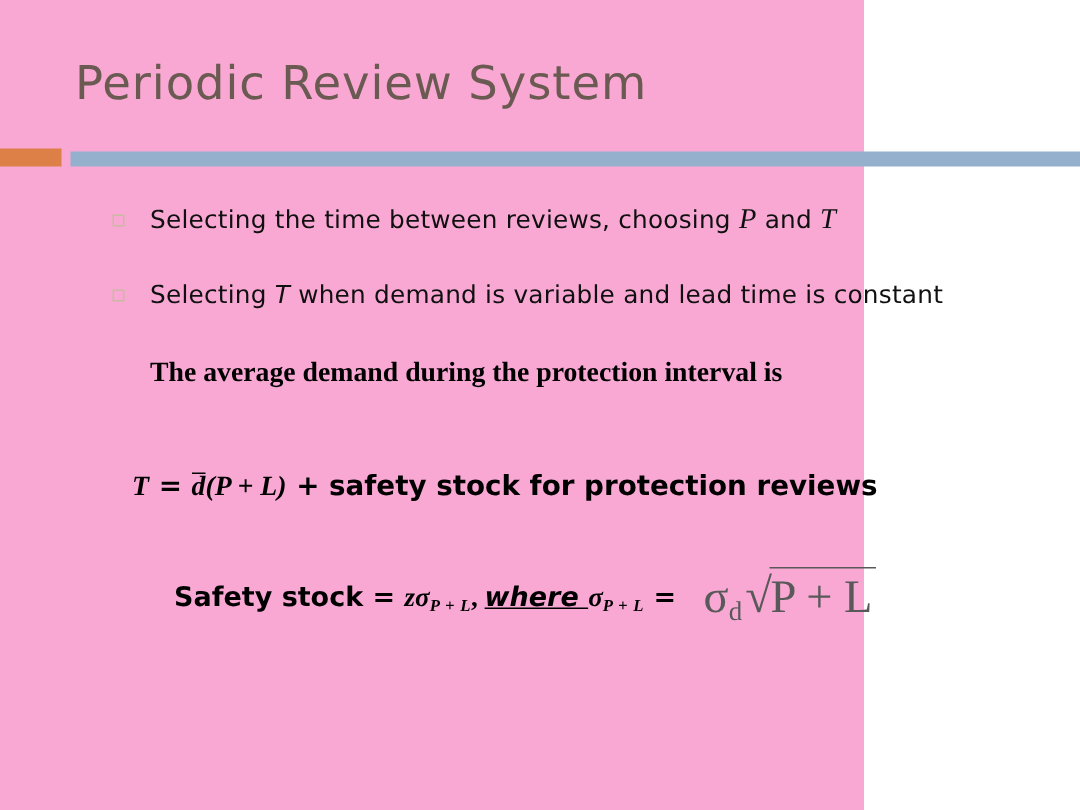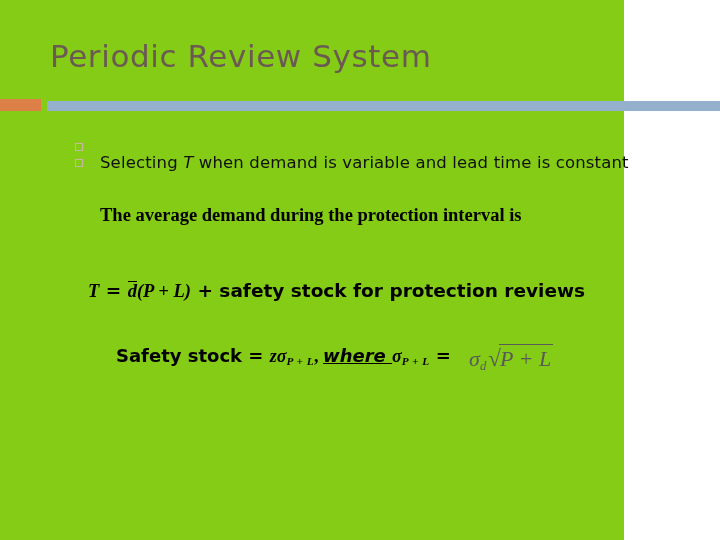--- a/index.html
+++ b/index.html
@@ -11,23 +11,23 @@
     height: 540px;
     background: #ffffff;
     font-family: "Liberation Sans", sans-serif;
     overflow: hidden;
     position: relative;
   }
 
   .slide {
     position: absolute;
     inset: 0;
-    width: 624px;
+    width: 576px;
     height: 540px;
-    background: #84cc16;
+    background: #f9a8d4;
   }
 
   
   .slide-title {
     position: absolute;
     left: 50px;
     top: 38px;
     font-size: 31px;
     letter-spacing: 0.6px;
     color: #6B5A52;
@@ -175,23 +175,22 @@
     text-decoration: underline;
   }
 
   
   .eq-object {
     display: inline-block;
     vertical-align: -4px;
     margin-left: 12px;
     color: #595959;
     font-family: "Liberation Serif", serif;
-    font-style: italic;
     font-weight: normal;
-    font-size: 22px;
+    font-size: 31px;
     white-space: nowrap;
   }
   .eq-object .sig-sub {
     font-size: 0.58em;
     vertical-align: -0.3em;
   }
   .radical {
     display: inline-block;
     position: relative;
     padding-left: 2px;
@@ -213,20 +212,21 @@
 
   <div class="slide-title">Periodic Review System</div>
 
   <div class="rule-orange"></div>
   <div class="rule-blue"></div>
 
   <div class="body-area">
 
     <div class="bullet-row first">
       <span class="bullet-mark"></span>
+      <span class="bullet-text"><span>Selecting the time between reviews, choosing </span><span class="serif-i">P</span><span> and </span><span class="serif-i">T</span></span>
     </div>
 
     <div class="bullet-row second">
       <span class="bullet-mark"></span>
       <span class="bullet-text"><span>Selecting </span><span class="sans-i">T</span><span> when demand is variable and lead time is constant</span></span>
     </div>
 
 
     <div class="line-avg">The average demand during the protection interval is</div>
 

